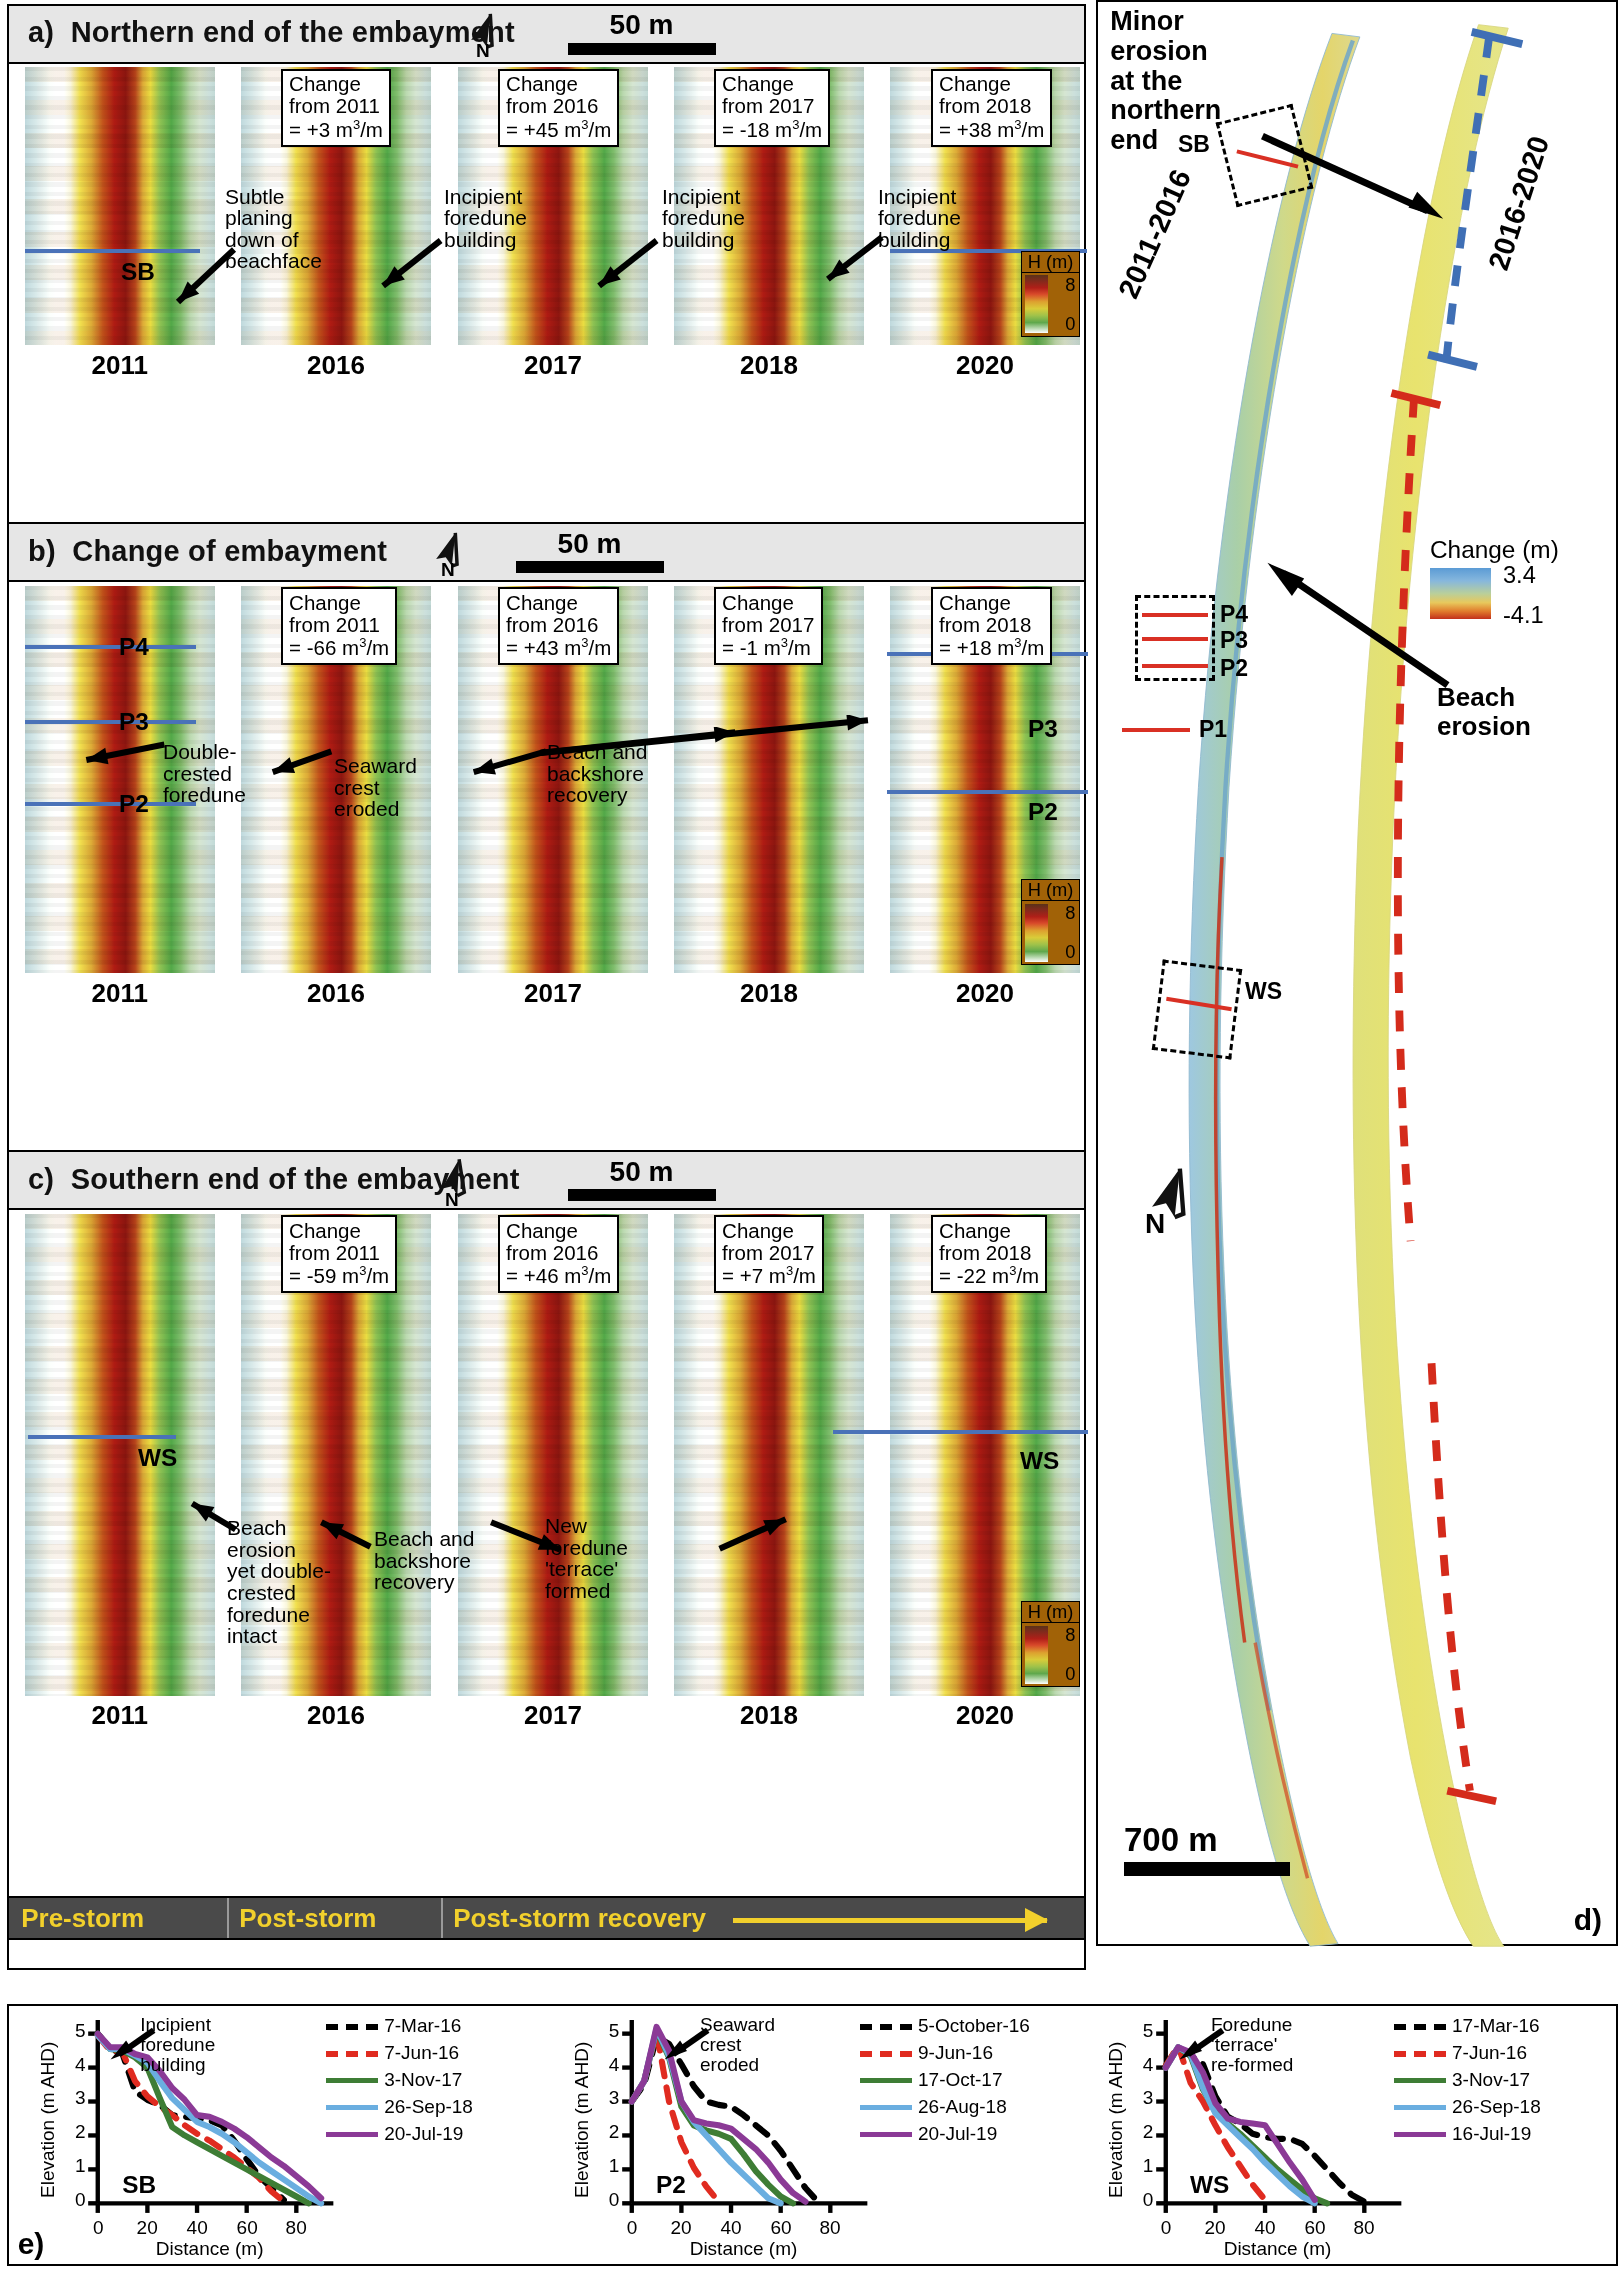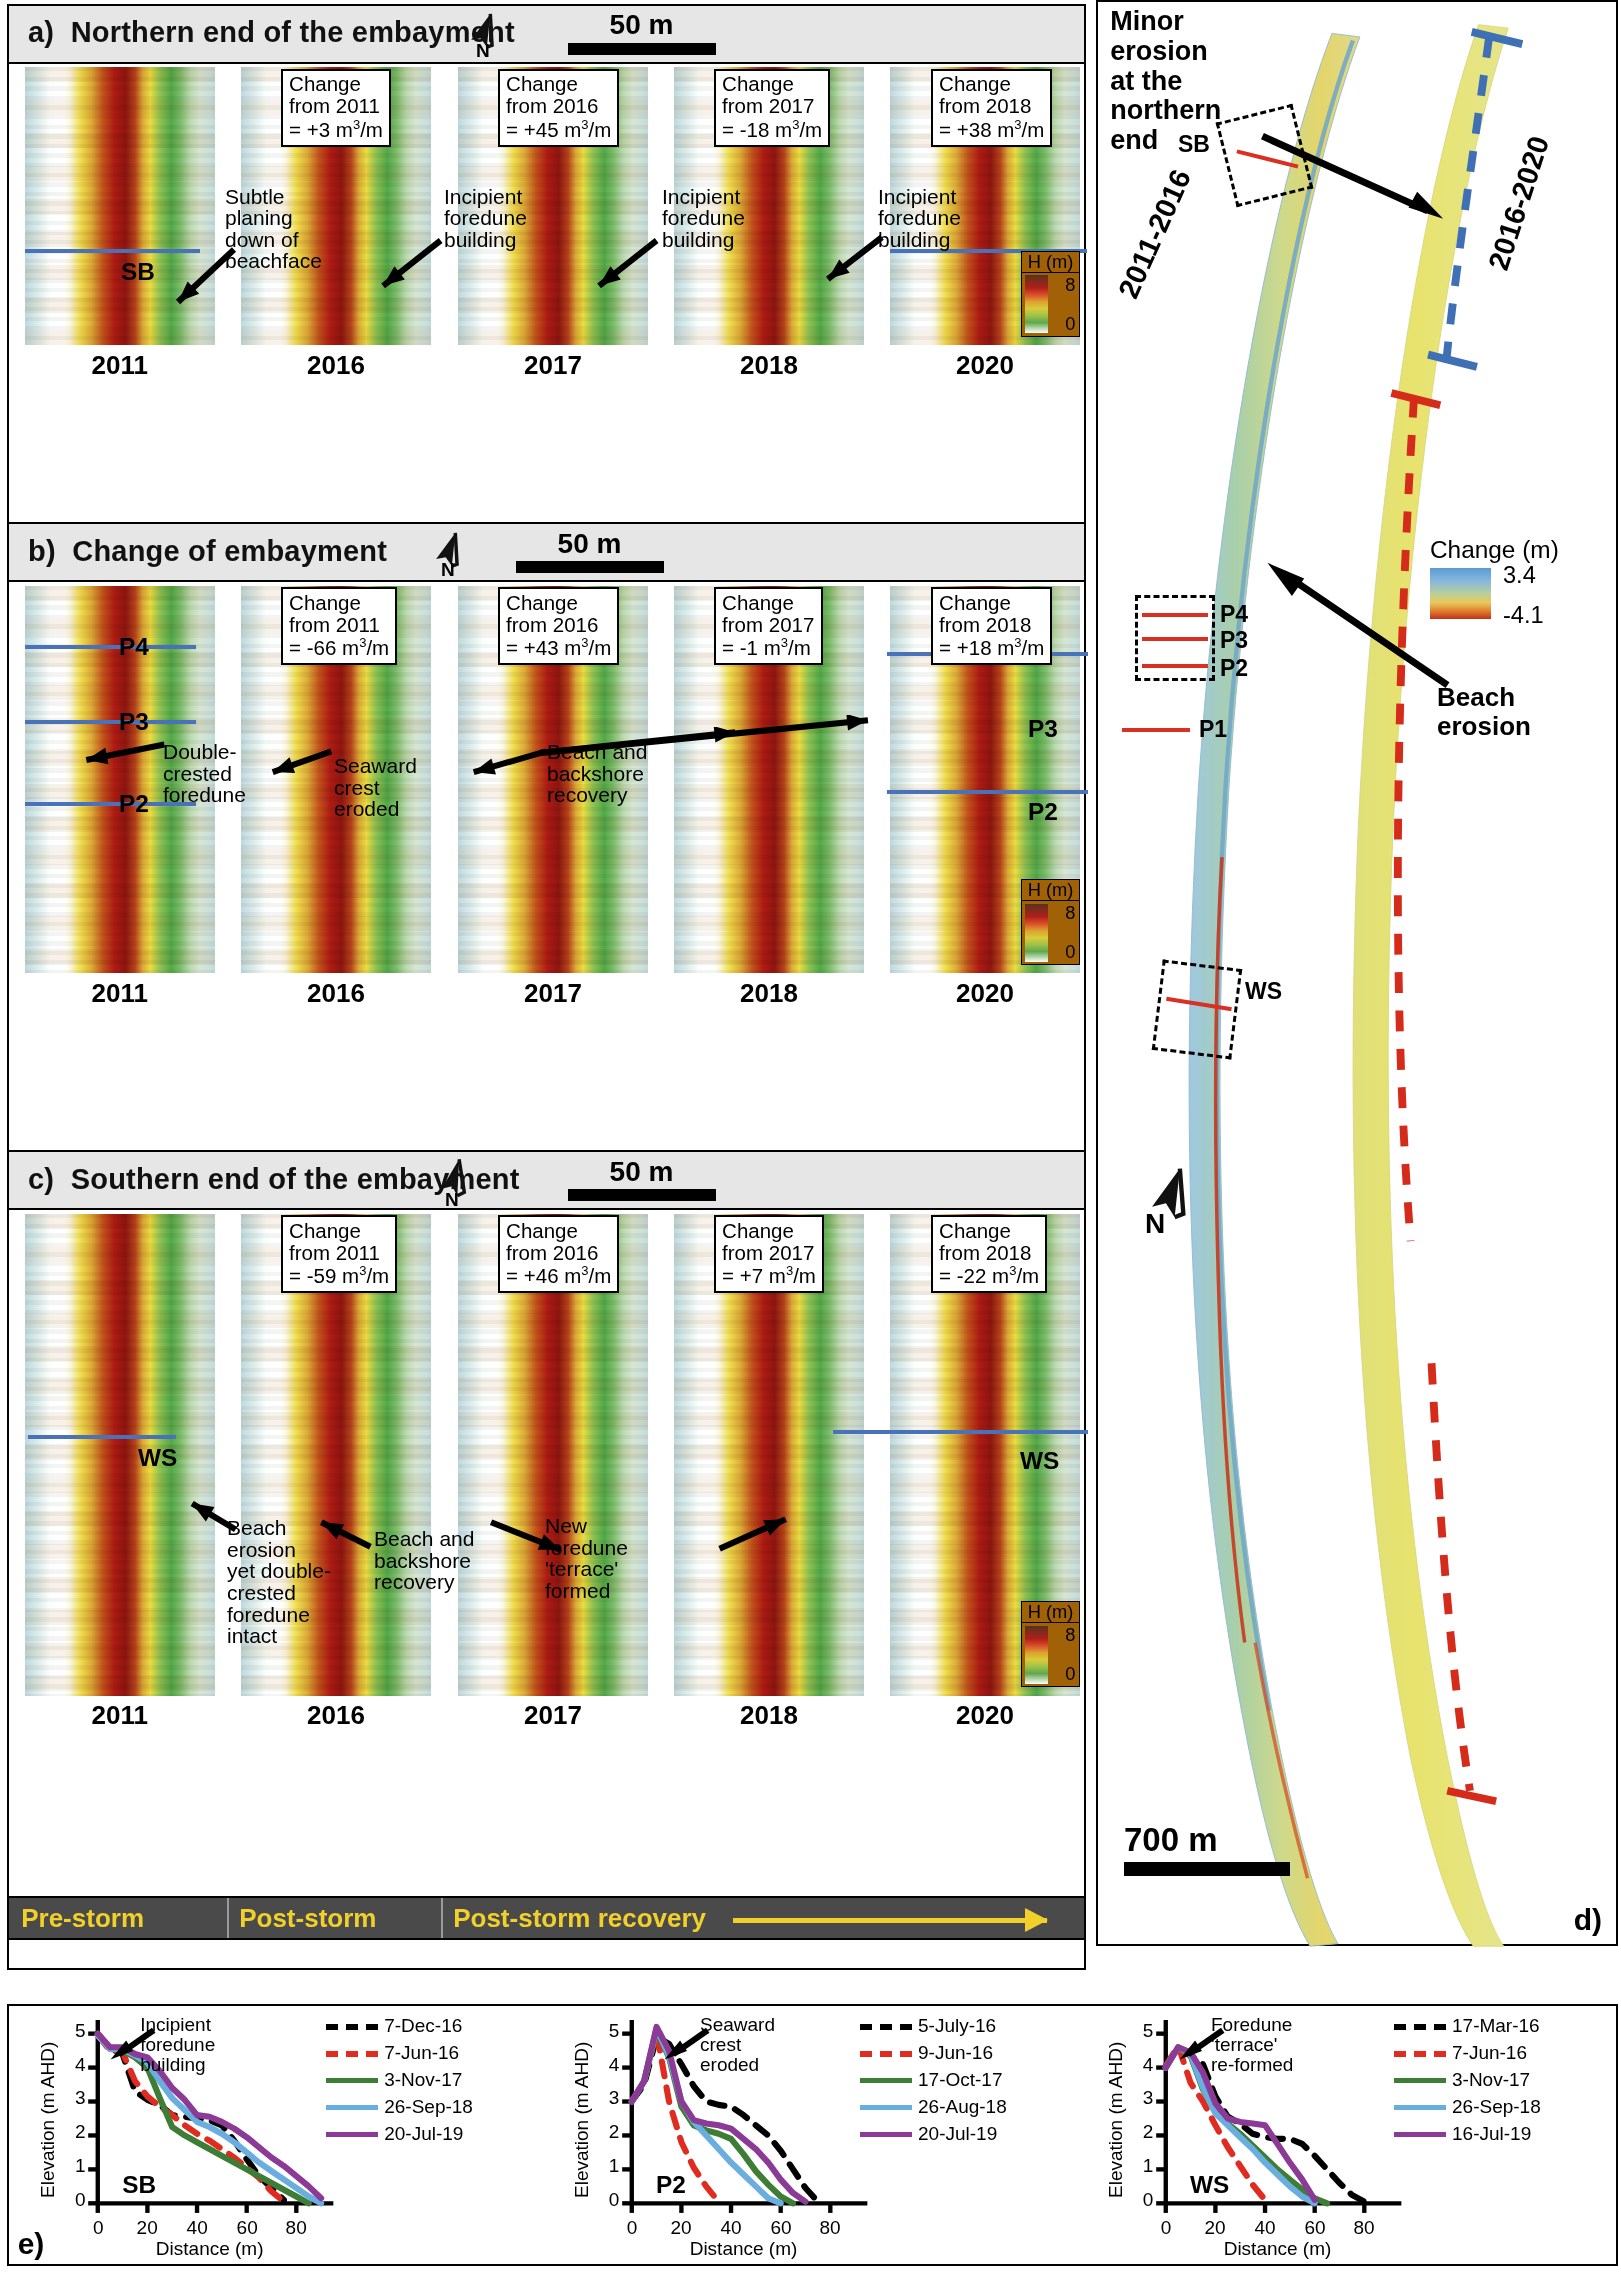--- a/index.html
+++ b/index.html
@@ -551,21 +551,21 @@
         <div class="ylab" style="left: 23px; top: 192px;">Elevation (m AHD)</div>
         <div class="sitelbl" style="left: 108px; top: 165px;">SB</div>
         <div class="pannot" style="left: 126px; top: 8.7px;">Incipient<br>foredune<br>building</div>
         <svg class="abs" width="52" height="38" style="left: 93px; top: 19px;" viewBox="0 0 60 44">
           <line x1="54" y1="6" x2="14" y2="34" stroke="#000" stroke-width="7"></line>
           <polygon points="4,40 22,18 30,30" fill="#000"></polygon>
         </svg>
         <div class="leg" style="left: 312px; top: 7px;">
           <div class="row" style="color: rgb(0, 0, 0);">
             <div class="sw dash"></div>
-            <div class="tx" style="color: rgb(0, 0, 0);">7-Dec-16</div>
+            <div class="tx" style="color: rgb(0, 0, 0);">7-Mar-16</div>
           </div>
           <div class="row" style="color: rgb(224, 43, 32);">
             <div class="sw dash"></div>
             <div class="tx" style="color: rgb(0, 0, 0);">7-Jun-16</div>
           </div>
           <div class="row" style="color: rgb(62, 125, 53);">
             <div class="sw" style="background: rgb(62, 125, 53);"></div>
             <div class="tx" style="color: rgb(0, 0, 0);">3-Nov-17</div>
           </div>
           <div class="row" style="color: rgb(106, 174, 224);">
@@ -614,21 +614,21 @@
         <div class="ylab" style="left: 23px; top: 192px;">Elevation (m AHD)</div>
         <div class="sitelbl" style="left: 108px; top: 165px;">P2</div>
         <div class="pannot" style="left: 152px; top: 8.7px;">Seaward<br>crest<br>eroded</div>
         <svg class="abs" width="52" height="38" style="left: 113px; top: 19px;" viewBox="0 0 60 44">
           <line x1="54" y1="6" x2="14" y2="34" stroke="#000" stroke-width="7"></line>
           <polygon points="4,40 22,18 30,30" fill="#000"></polygon>
         </svg>
         <div class="leg" style="left: 312px; top: 7px;">
           <div class="row" style="color: rgb(0, 0, 0);">
             <div class="sw dash"></div>
-            <div class="tx" style="color: rgb(0, 0, 0);">5-July-16</div>
+            <div class="tx" style="color: rgb(0, 0, 0);">5-October-16</div>
           </div>
           <div class="row" style="color: rgb(224, 43, 32);">
             <div class="sw dash"></div>
             <div class="tx" style="color: rgb(0, 0, 0);">9-Jun-16</div>
           </div>
           <div class="row" style="color: rgb(62, 125, 53);">
             <div class="sw" style="background: rgb(62, 125, 53);"></div>
             <div class="tx" style="color: rgb(0, 0, 0);">17-Oct-17</div>
           </div>
           <div class="row" style="color: rgb(106, 174, 224);">

